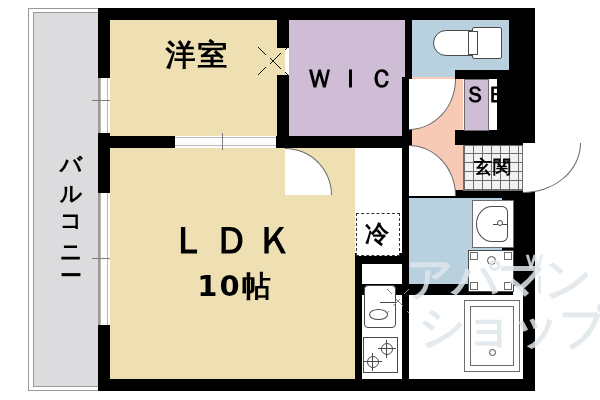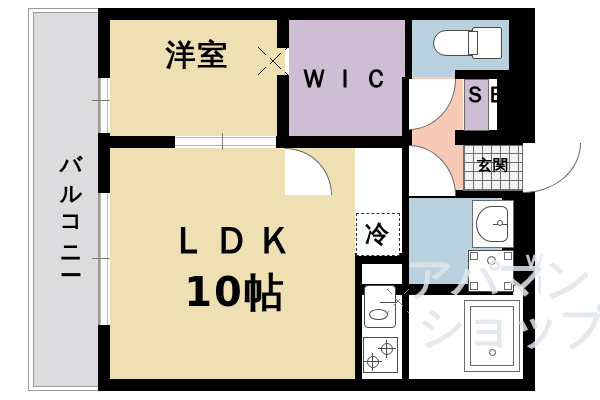--- a/index.html
+++ b/index.html
@@ -18,23 +18,23 @@
   .balcony-outer{background:#ffffff;border:1px solid #9a9a9a;}
   .white{background:#ffffff;}
   .sb{background:#cfbdd6;border:1px solid #6a6a6a;}
 
   
   .lbl{color:#000;font-weight:bold;text-align:center;line-height:1;
        letter-spacing:2px;white-space:nowrap;}
   .t-yoshitsu{font-size:30px;}
   .t-jou3{font-size:29px;}
   .t-ldk{font-size:37px;letter-spacing:6px;font-family:Liberation Serif, serif;}
-  .t-ldk10{font-size:40px;letter-spacing:2px;}
-  .t-wic{font-size:25px;letter-spacing:6px;}
-  .t-genkan{font-size:15px;letter-spacing:1px;}
+  .t-ldk10{font-size:29px;letter-spacing:2px;}
+  .t-wic{font-size:25px;letter-spacing:6px;text-align:right;}
+  .t-genkan{font-size:18px;letter-spacing:1px;}
   .t-rei{font-size:24px;}
   .t-sb{font-size:22px;line-height:1.05;letter-spacing:0;}
   .t-balcony{font-size:22px;writing-mode:vertical-rl;letter-spacing:6px;
              font-weight:bold;}
 
   
   .ln{background:#4a4a4a;}
   .fix{border:1px solid #4a4a4a;background:#ffffff;}
   .fix2{border:1px solid #6d6d6d;background:#ffffff;}
   .rnd{border-radius:4px;}

